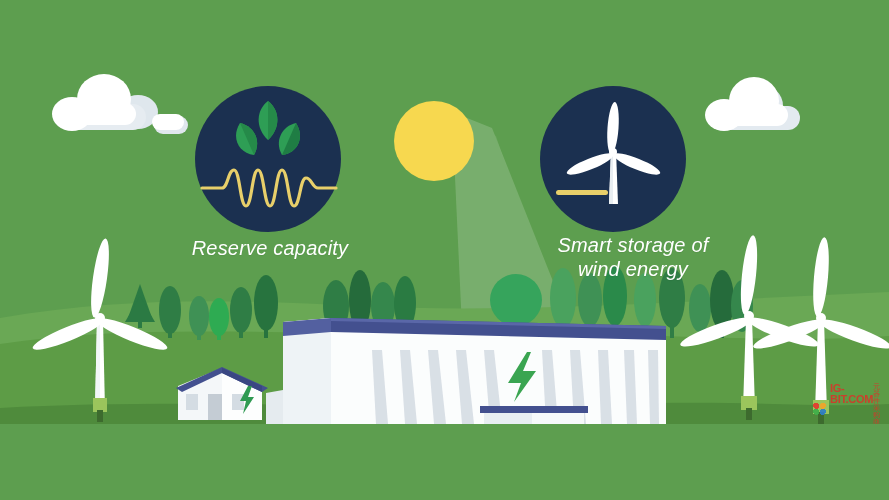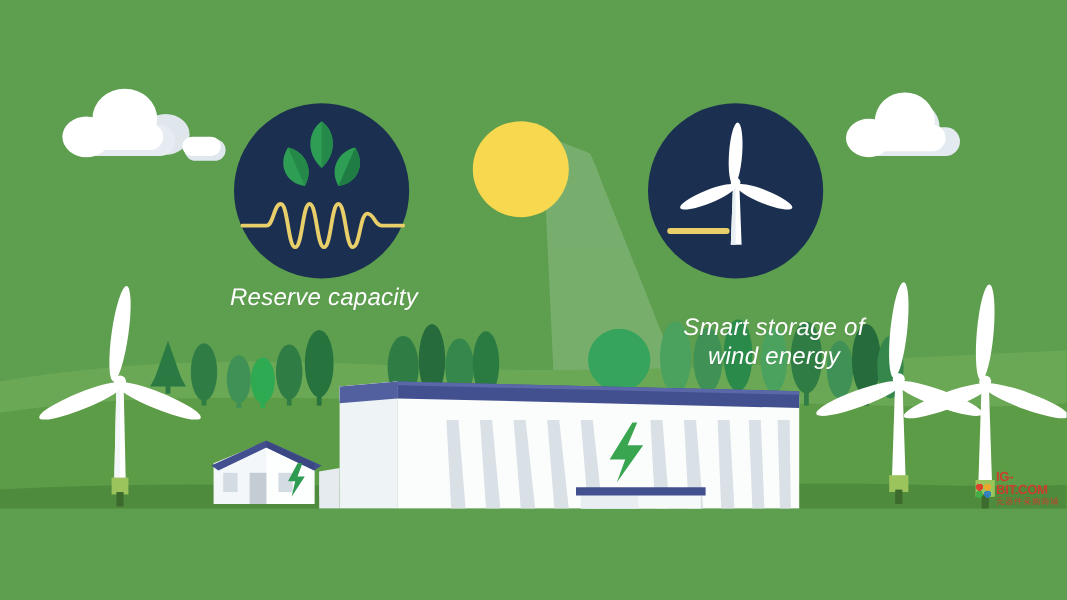--- a/index.html
+++ b/index.html
@@ -25,21 +25,21 @@
     color: #ffffff;
     font-style: italic;
     font-size: 20px;
     line-height: 24px;
     text-align: center;
     letter-spacing: 0.2px;
     white-space: pre-line;
     text-shadow: 0 1px 1px rgba(0,0,0,0.06);
   }
   #label-reserve { left: 170px; top: 236px; width: 200px; }
-  #label-wind    { left: 524px; top: 233px; width: 242px; margin-top: 28px; }
+  #label-wind    { left: 512px; top: 233px; width: 242px; }
 
   #watermark {
     position: absolute;
     right: 4px;
     bottom: 3px;
     width: 74px;
     height: 26px;
     display: flex;
     align-items: center;
     gap: 2px;
@@ -47,21 +47,21 @@
   }
   #watermark .wm-mark {
     width: 17px; height: 17px;
     flex: 0 0 17px;
     background:
       radial-gradient(circle at 30% 35%, #e23b2e 0 3px, transparent 3px),
       radial-gradient(circle at 70% 35%, #f0a52a 0 3px, transparent 3px),
       radial-gradient(circle at 30% 70%, #3fae49 0 3px, transparent 3px),
       radial-gradient(circle at 70% 70%, #2f7fc6 0 3px, transparent 3px);
   }
-  #watermark .wm-text { display: flex; flex-direction: column; line-height: 1; }
+  #watermark .wm-text { display: flex; flex-direction: row; line-height: 1; }
   #watermark .wm-main {
     font-size: 11px;
     font-weight: bold;
     color: #d23a2b;
     letter-spacing: -0.3px;
     font-family: "Liberation Sans", sans-serif;
   }
   #watermark .wm-sub {
     font-size: 7px;
     color: #d23a2b;

